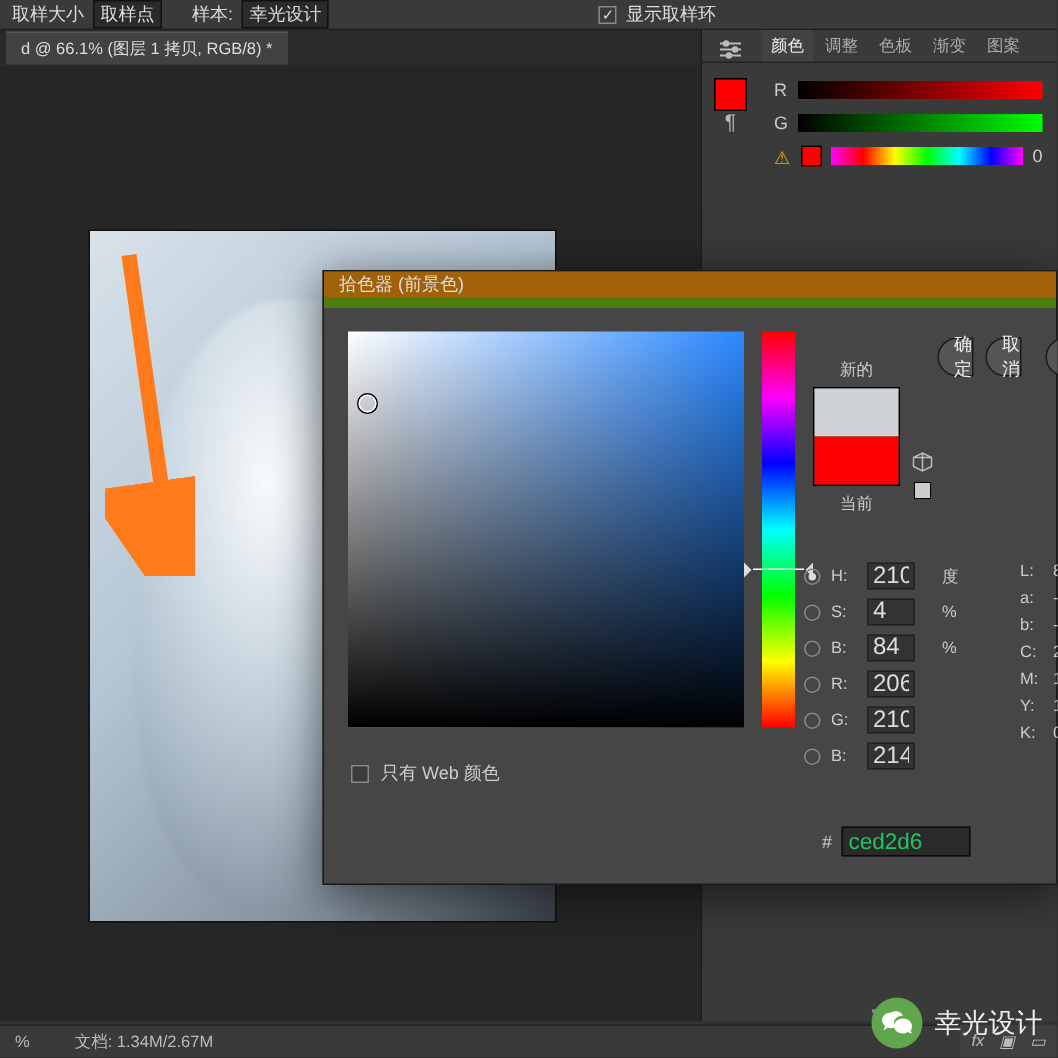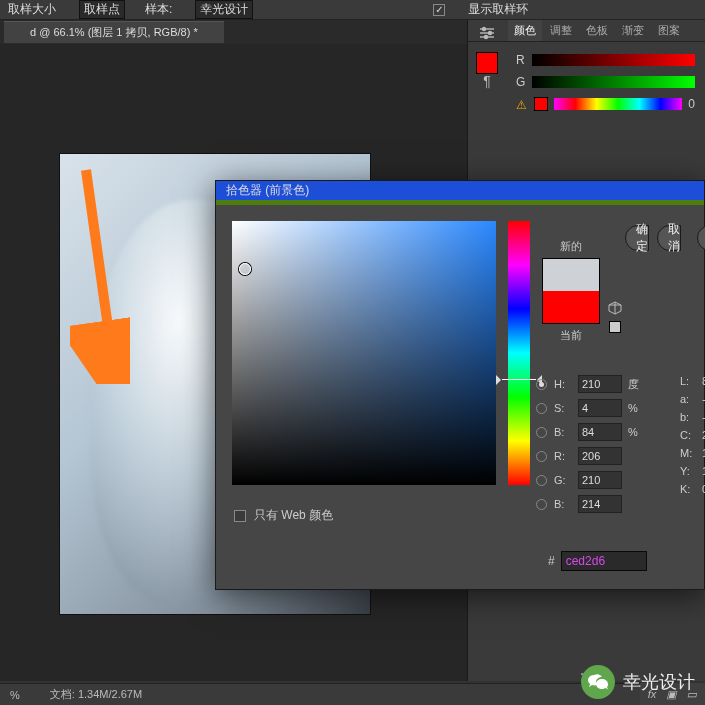--- a/index.html
+++ b/index.html
@@ -1,22 +1,22 @@
 <!DOCTYPE html>
 <html><head>
 <meta charset="utf-8">
 <style>
   * { box-sizing: border-box; margin: 0; padding: 0; font-family: "Microsoft YaHei", sans-serif; }
   body { width: 705px; height: 705px; background: #323232; overflow: hidden; color: #ccc; font-size: 12px; position: relative; }
   .topbar { height: 20px; background: #3a3a3a; display: flex; align-items: center; padding: 0 8px; gap: 20px; border-bottom: 1px solid #222; }
-  .topbar .seg { display: flex; align-items: center; gap: 23px; color: #ddd; }
+  .topbar .seg { display: flex; align-items: center; gap: 6px; color: #ddd; }
   .dropdown { background: #2a2a2a; padding: 0 4px; border: 1px solid #111; text-align: center; }
   .checkbox { width: 12px; height: 12px; border: 1px solid #888; background: #3a3a3a; display: inline-flex; align-items: center; justify-content: center; font-size: 10px; color: #ddd; }
   .tab-strip { height: 24px; background: #2a2a2a; display: flex; align-items: center; padding-left: 4px; }
-  .doc-tab { background: #424242; padding: 3px 26px; border-top: 1px solid #555; color: #ddd; font-size: 11px; }
+  .doc-tab { background: #424242; padding: 3px 10px; border-top: 1px solid #555; color: #ddd; font-size: 11px; }
   .workspace { position: absolute; top: 44px; left: 0; right: 238px; bottom: 24px; background: #262626; overflow: hidden; }
   .canvas { position: absolute; top: 110px; left: 60px; width: 310px; height: 460px; background: #000; box-shadow: 0 0 0 1px #111; }
   .photo { width: 100%; height: 100%; background: linear-gradient(135deg, #d8e2ea 0%, #b5c6d4 40%, #828f9b 80%, #3a4048 100%); position: relative; }
   .photoshape { position: absolute; top: 10%; left: 10%; width: 70%; height: 88%; background: radial-gradient(ellipse at 40% 30%, rgba(255,255,255,.9), rgba(200,215,225,.7) 40%, rgba(120,135,150,.4) 75%, transparent 100%); border-radius: 50% 50% 60% 40%; filter: blur(2px); }
   .arrow { position: absolute; top: 120px; left: 70px; width: 60px; height: 220px; pointer-events: none; z-index: 5; }
   .right-dock { position: absolute; top: 20px; right: 0; width: 238px; bottom: 24px; background: #3a3a3a; border-left: 1px solid #1a1a1a; }
   .icon-col { position: absolute; top: 6px; left: 6px; width: 26px; display: flex; flex-direction: column; gap: 10px; align-items: center; }
   .ico { width: 18px; height: 14px; color: #bbb; display: flex; align-items: center; justify-content: center; font-size: 14px; }
   .panel-tabs { height: 22px; display: flex; align-items: flex-end; gap: 2px; padding-left: 40px; border-bottom: 1px solid #222; }
   .ptab { padding: 3px 6px; color: #aaa; font-size: 11px; }
@@ -28,45 +28,45 @@
   .slider-row { display: flex; align-items: center; gap: 6px; margin-bottom: 6px; height: 16px; }
   .sl-label { width: 10px; color: #ccc; }
   .sl-track { flex: 1; height: 12px; position: relative; }
   .sl-track.r { background: linear-gradient(to right, #000, #f00); }
   .sl-track.g { background: linear-gradient(to right, #000, #0f0); }
   .sl-track.rainbow { background: linear-gradient(to right, #f0f, #f00, #ff0, #0f0, #0ff, #00f, #f0f); }
   .warn { width: 12px; height: 12px; color: #ffaa00; }
   .tiny-swatch { width: 14px; height: 14px; background: #f00; border: 1px solid #000; }
   .statusbar { position: absolute; bottom: 0; left: 0; right: 0; height: 22px; background: #3a3a3a; display: flex; align-items: center; padding: 0 10px; gap: 30px; border-top: 1px solid #222; color: #bbb; font-size: 11px; }
   .picker { position: absolute; top: 180px; left: 215px; width: 490px; height: 410px; background: #464646; border: 1px solid #1a1a1a; box-shadow: 0 6px 30px rgba(0,0,0,.6); z-index: 10; }
-  .picker-title { height: 24px; background: #1d4ed8; display: flex; align-items: center; padding: 0 10px; color: #ddd; font-size: 12px; border-bottom: 5px solid #4d7c0f; }
+  .picker-title { height: 24px; background: #a16207; display: flex; align-items: center; padding: 0 10px; color: #ddd; font-size: 12px; border-bottom: 7px solid #4d7c0f; }
   .picker-body { position: relative; padding: 16px; height: calc(100% - 24px); }
   .sv-field { position: absolute; top: 16px; left: 16px; width: 264px; height: 264px; background: linear-gradient(to top, #000, transparent), linear-gradient(to right, #fff, #2a88ff); }
   .sv-cursor { position: absolute; width: 12px; height: 12px; border: 1px solid #fff; border-radius: 50%; box-shadow: 0 0 0 1px #000; transform: translate(-50%,-50%); }
   .hue-strip { position: absolute; top: 16px; left: 292px; width: 22px; height: 264px; background: linear-gradient(to bottom, #f00, #f0f, #00f, #0ff, #0f0, #ff0, #f00); }
   .hue-ptr { position: absolute; left: -6px; width: 34px; height: 0; border-top: 1px solid #fff; }
   .hue-ptr::before, .hue-ptr::after { content:""; position:absolute; top:-5px; border:5px solid transparent; }
   .hue-ptr::before { left:-6px; border-left-color:#ddd; }
   .hue-ptr::after { right:-6px; border-right-color:#ddd; }
   .newcur { position: absolute; top: 34px; left: 326px; }
   .newcur-label { color: #ccc; font-size: 11px; text-align: center; margin-bottom: 4px; }
   .newcur-box { width: 58px; height: 66px; border: 1px solid #000; }
   .newcur-top { height: 50%; background: #ced2d6; }
   .newcur-bot { height: 50%; background: #ff0000; }
   .btns { position: absolute; top: 20px; right: -1px; width: 80px; display: flex; flex-direction: row; gap: 8px; }
   .btn { height: 26px; border: 1px solid #1a1a1a; background: #555; border-radius: 14px 0 0 14px; display: flex; align-items: center; justify-content: center; color: #eee; cursor: pointer; padding-left: 10px; }
   .cubewarn { position: absolute; top: 96px; left: 392px; display: flex; flex-direction: column; gap: 6px; align-items: center; }
   .tiny-sw { width: 12px; height: 12px; background: #ccc; border: 1px solid #000; }
   .val-grid { position: absolute; top: 170px; left: 320px; display: grid; grid-template-columns: 14px 20px 46px 18px; gap: 6px 4px; align-items: center; font-size: 11px; }
-  .val-grid input[type=text] { width: 44px; height: 18px; background: #333; border: 1px solid #222; color: #ddd; padding: 0 3px; font-size: 11px; }
+  .val-grid input[type=text] { width: 32px; height: 18px; background: #333; border: 1px solid #222; color: #ddd; padding: 0 3px; font-size: 16px; }
   .val-grid .radio { width: 11px; height: 11px; border: 1px solid #888; border-radius: 50%; display: inline-flex; align-items: center; justify-content: center; }
   .val-grid .radio.on::after { content:""; width:5px; height:5px; background:#ddd; border-radius:50%; }
   .val-grid2 { position: absolute; top: 170px; left: 446px; display: grid; grid-template-columns: 14px 18px 26px; gap: 6px 4px; align-items: center; font-size: 11px; }
   .hex-row { position: absolute; top: 346px; left: 332px; display: flex; align-items: center; gap: 6px; }
-  .hex-row input { width: 86px; height: 20px; background: #2a2a2a; border: 1px solid #0a0a0a; color: #d946ef; padding: 0 4px; font-size: 12px; }
+  .hex-row input { width: 86px; height: 20px; background: #2a2a2a; border: 1px solid #0a0a0a; color: #22c55e; padding: 0 4px; font-size: 15px; }
   .webonly { position: absolute; top: 302px; left: 18px; display: flex; align-items: center; gap: 8px; color: #ccc; }
   .wm { position: absolute; bottom: 6px; right: 10px; z-index: 50; display: flex; align-items: center; gap: 8px; color: #eee; font-size: 18px; }
   .wm-circ { width: 34px; height: 34px; border-radius: 50%; background: #5fa64d; display: flex; align-items: center; justify-content: center; color: #fff; position: relative; }
   .wm-dots { position: absolute; top: -2px; left: -4px; font-size: 22px; color: #888; writing-mode: vertical-rl; }
   .bottom-icons { position: absolute; bottom: 0; right: 0; height: 22px; display: flex; align-items: center; gap: 10px; padding: 0 8px; background: #3f3f3f; color: #bbb; font-size: 11px; font-style: italic; }
 </style>
 </head>
 <body>
 
 <div class="topbar">

